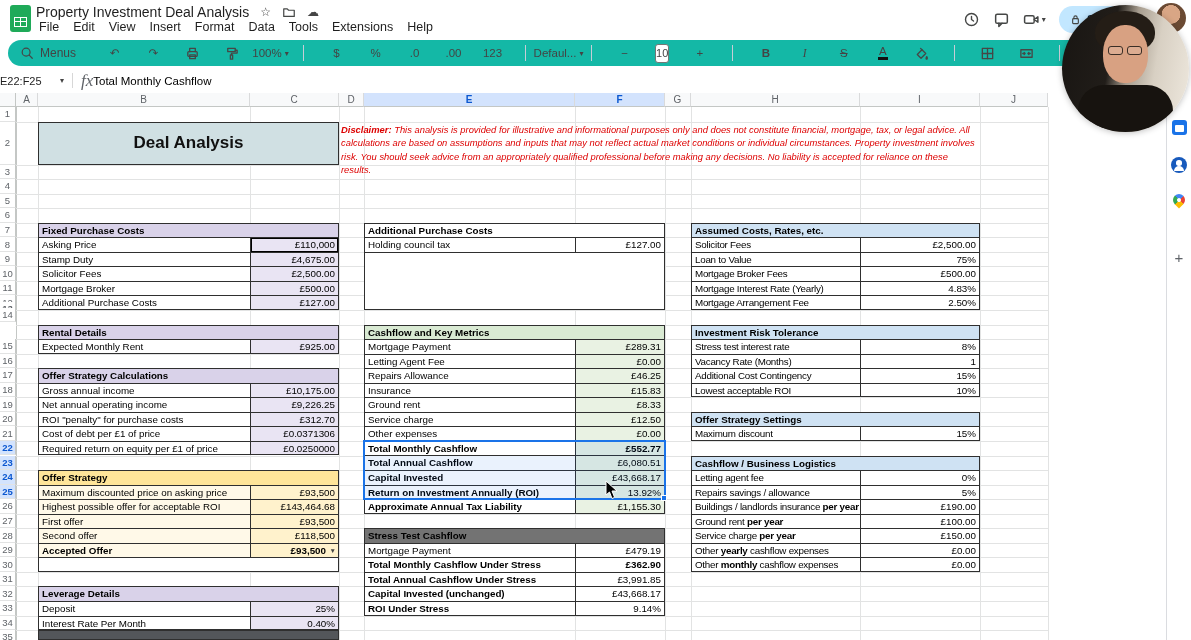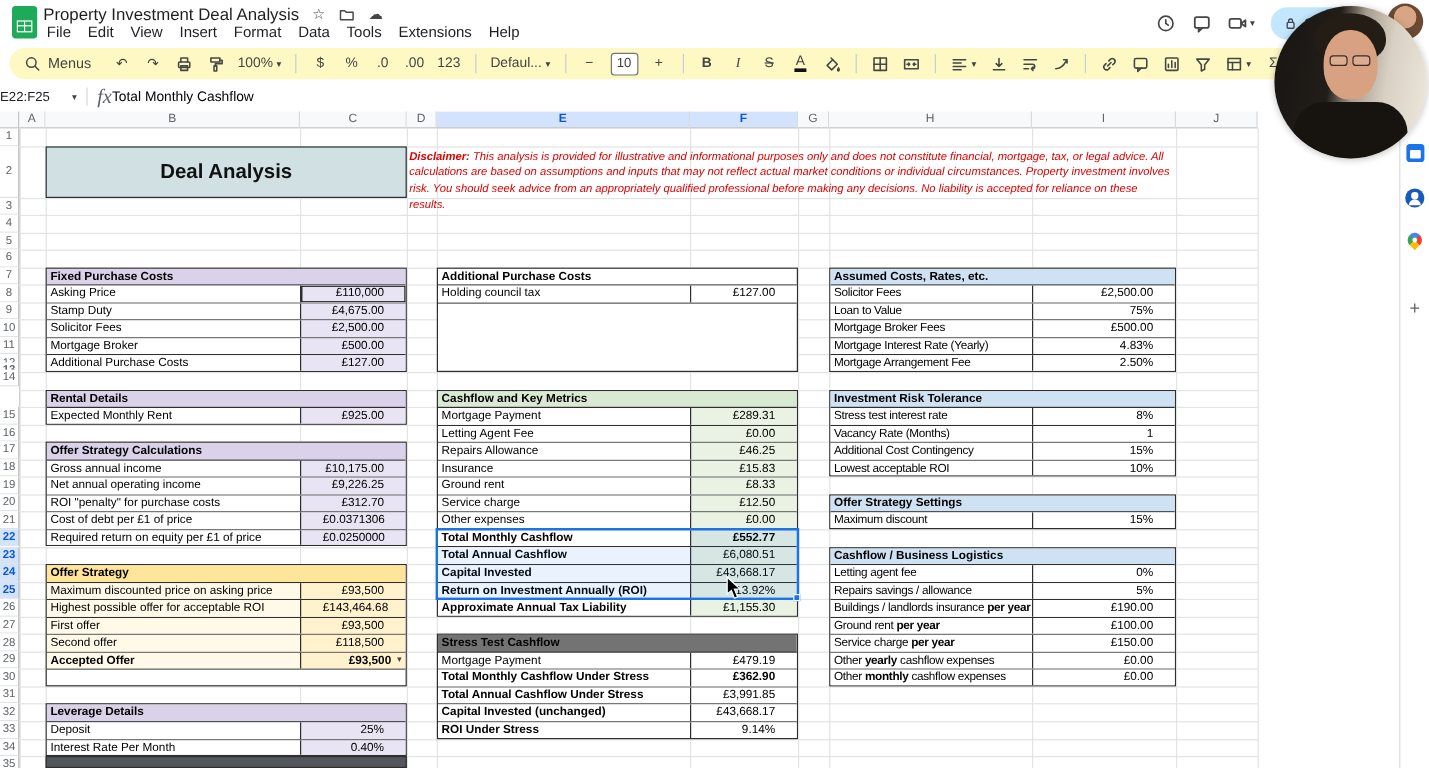--- a/index.html
+++ b/index.html
@@ -18,21 +18,21 @@
   .doc-title{font-size:14px;color:#1f1f1f;white-space:nowrap}
   .tb-ic{color:#444;font-size:12px;margin-left:11px;line-height:14px}
   .menubar{position:absolute;left:32px;top:19px;display:flex;font-size:12.5px;color:#1f1f1f}
   .menubar span{padding:1px 7px;border-radius:4px}
   .tb-right{position:absolute;right:58px;top:6px;display:flex;align-items:center;gap:13px}
   .share{display:flex;align-items:center;gap:5px;background:#c2e7ff;color:#001d35;font-size:12.5px;height:27px;padding:0 13px 0 10px;border-radius:14px}
   .chevsm{font-size:8px;color:#444;margin-left:2px}
   .avatar{position:absolute;right:5px;top:3px;width:30px;height:30px;border-radius:50%;background:radial-gradient(circle at 50% 38%,#d9a685 0 38%,#6b4a33 40% 100%);z-index:10}
 
   
-  .toolbar{position:absolute;left:8px;top:40px;width:1175px;height:26px;background:#fef9c3;border-radius:13px;display:flex;align-items:center;padding:0 8px;gap:5px;font-size:11.5px;color:#444;z-index:9}
+  .toolbar{position:absolute;left:8px;top:40px;width:1175px;height:26px;background:#14b8a6;border-radius:13px;display:flex;align-items:center;padding:0 8px;gap:18px;font-size:11.5px;color:#444;z-index:9}
   .ti{height:22px;min-width:21px;display:flex;align-items:center;justify-content:center;border-radius:4px;padding:0 3px;white-space:nowrap}
   .tdiv{width:1px;height:16px;background:#c6cdd6;margin:0 4px;flex:none}
   .menus-pill{display:flex;align-items:center;gap:6px;padding:0 10px 0 4px;font-size:12px;color:#444}
   .sizebox{width:23px;height:19px;border:1px solid #747775;border-radius:3px;background:#fff;display:flex;align-items:center;justify-content:center;font-size:11px;margin:0 2px}
   .bold-b{font-weight:bold}
   .ital{font-style:italic;font-family:"Liberation Serif",serif}
   .strike{text-decoration:line-through}
   .a-letter{border-bottom:3px solid #111;line-height:11px;padding:0 1px}
   .chev{font-size:8px;color:#444;margin-left:3px}
 
@@ -56,21 +56,21 @@
   #gridlines{position:absolute;left:0;top:0;z-index:1}
 
   
   .dealbox{position:absolute;left:38px;top:121.5px;width:301px;height:43px;background:#d0e0e3;border:1.5px solid #2f2f2f;display:flex;align-items:center;justify-content:center;font-size:17px;font-weight:bold;color:#111;z-index:2}
   .disclaimer{position:absolute;left:341px;top:123px;width:637px;font-size:9.4px;line-height:1.42;color:#dd0000;font-style:italic;z-index:2}
   .disclaimer b{font-weight:bold}
   .stable{position:absolute;background:#fff;border:1px solid #2f2f2f;z-index:2;overflow:hidden;font-size:9.8px;color:#000}
   .t-head{height:14.55px;line-height:13.6px;font-weight:bold;padding-left:3px;border-bottom:1px solid #2f2f2f;white-space:nowrap;overflow:hidden}
   .t-row{display:flex;height:14.55px;border-bottom:1px solid #2f2f2f}
   .t-lab{flex:1;line-height:13.4px;padding:0 3px;white-space:nowrap;overflow:hidden;background:#fff}
-  .t-val{width:var(--vw);flex:none;border-left:1px solid #2f2f2f;line-height:13.4px;text-align:right;padding:0 18px;position:relative;background:#fff;white-space:nowrap;overflow:hidden}
+  .t-val{width:var(--vw);flex:none;border-left:1px solid #2f2f2f;line-height:13.4px;text-align:right;padding:0 3px;position:relative;background:#fff;white-space:nowrap;overflow:hidden}
   .t-row.b .t-lab,.t-row.b .t-val{font-weight:bold}
   .t-lab.b{font-weight:bold}
   .t-val.input{box-shadow:inset 0 0 0 1px #000}
   .t-val.hasdd{padding-right:12px}
   .dd{position:absolute;right:2px;top:3.5px;font-size:6.5px;line-height:7px;color:#444}
   .purple .t-head{background:#d9d2e9}
   .purple .t-val{background:#e9e4f3}
   .blue .t-head{background:#cfe2f3}
   .blue .t-lab{letter-spacing:-0.25px}
   .green .t-head{background:#d9ead3}

